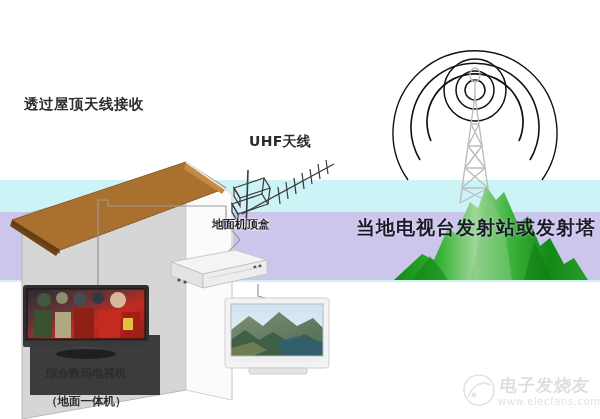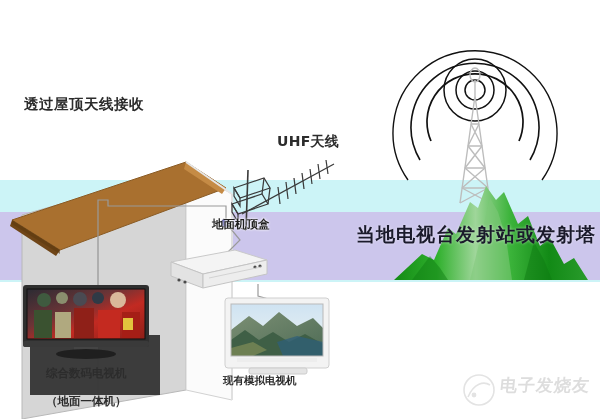--- a/index.html
+++ b/index.html
@@ -29,25 +29,25 @@
   .stb-wrap{position:absolute;left:163px;top:248px;width:110px;height:50px;}
   
   .crt-wrap{position:absolute;left:223px;top:296px;width:110px;height:86px;}
   
   .lcd-wrap{position:absolute;left:22px;top:284px;width:128px;height:76px;}
   
   .wire{position:absolute;left:0;top:0;width:600px;height:419px;}
   
   .lbl{position:absolute;color:#2c2c2c;white-space:nowrap;font-weight:bold;}
   .lbl-roof{left:24px;top:95px;font-size:14.5px;letter-spacing:.5px;}
-  .lbl-uhf{left:249px;top:133px;font-size:14px;letter-spacing:.3px;margin-left:28px;}
+  .lbl-uhf{left:249px;top:133px;font-size:14px;letter-spacing:.3px;}
   .lbl-stb{left:212px;top:217px;font-size:11.5px;color:#1f1f1f;
            text-shadow:0 0 2px #fff,0 0 3px #fff;}
   .lbl-tower{left:356px;top:215px;font-size:19px;color:#1a1a2b;letter-spacing:1px;
-             text-shadow:0 0 3px rgba(255,255,255,.55);margin-top:7px;}
+             text-shadow:0 0 3px rgba(255,255,255,.55);}
   .lbl-lcd1{left:46px;top:366px;font-size:11.5px;}
   .lbl-lcd2{left:46px;top:394px;font-size:11.5px;}
   .lbl-crt{left:223px;top:374px;font-size:10.5px;}
   
   .wm{position:absolute;left:462px;top:372px;width:134px;height:44px;opacity:.62;}
   .wm-cn{position:absolute;left:38px;top:2px;font-size:17px;color:#c9c9c9;
          font-weight:bold;letter-spacing:1px;font-family:"DejaVu Sans",sans-serif;
          transform:skewX(-6deg);}
   .wm-url{position:absolute;left:36px;top:24px;font-size:10px;color:#cfcfcf;
           letter-spacing:.6px;}
@@ -239,24 +239,24 @@
       <ellipse cx="64" cy="70" rx="30" ry="5" fill="#1f1f1f"></ellipse>
     </svg>
   </div>
 
   <div class="lbl lbl-roof">透过屋顶天线接收</div>
   <div class="lbl lbl-uhf">UHF天线</div>
   <div class="lbl lbl-stb">地面机顶盒</div>
   <div class="lbl lbl-tower">当地电视台发射站或发射塔</div>
   <div class="lbl lbl-lcd1">综合数码电视机</div>
   <div class="lbl lbl-lcd2">（地面一体机）</div>
-  <div class="lbl lbl-crt">现有模拟电视机</div>
 
   <div class="wm">
     <svg class="wm-logo" viewBox="0 0 34 34">
       <circle cx="17" cy="17" r="15" fill="none" stroke="#d2d2d2" stroke-width="1.6"></circle>
       <path d="M6 24 C12 10 22 8 28 12" fill="none" stroke="#d2d2d2" stroke-width="1.6"></path>
       <circle cx="12" cy="22" r="2.4" fill="#d2d2d2"></circle>
     </svg>
     <div class="wm-cn">电子发烧友</div>
+    <div class="wm-url">www.elecfans.com</div>
   </div>
 
 </div>
 
 </body></html>

